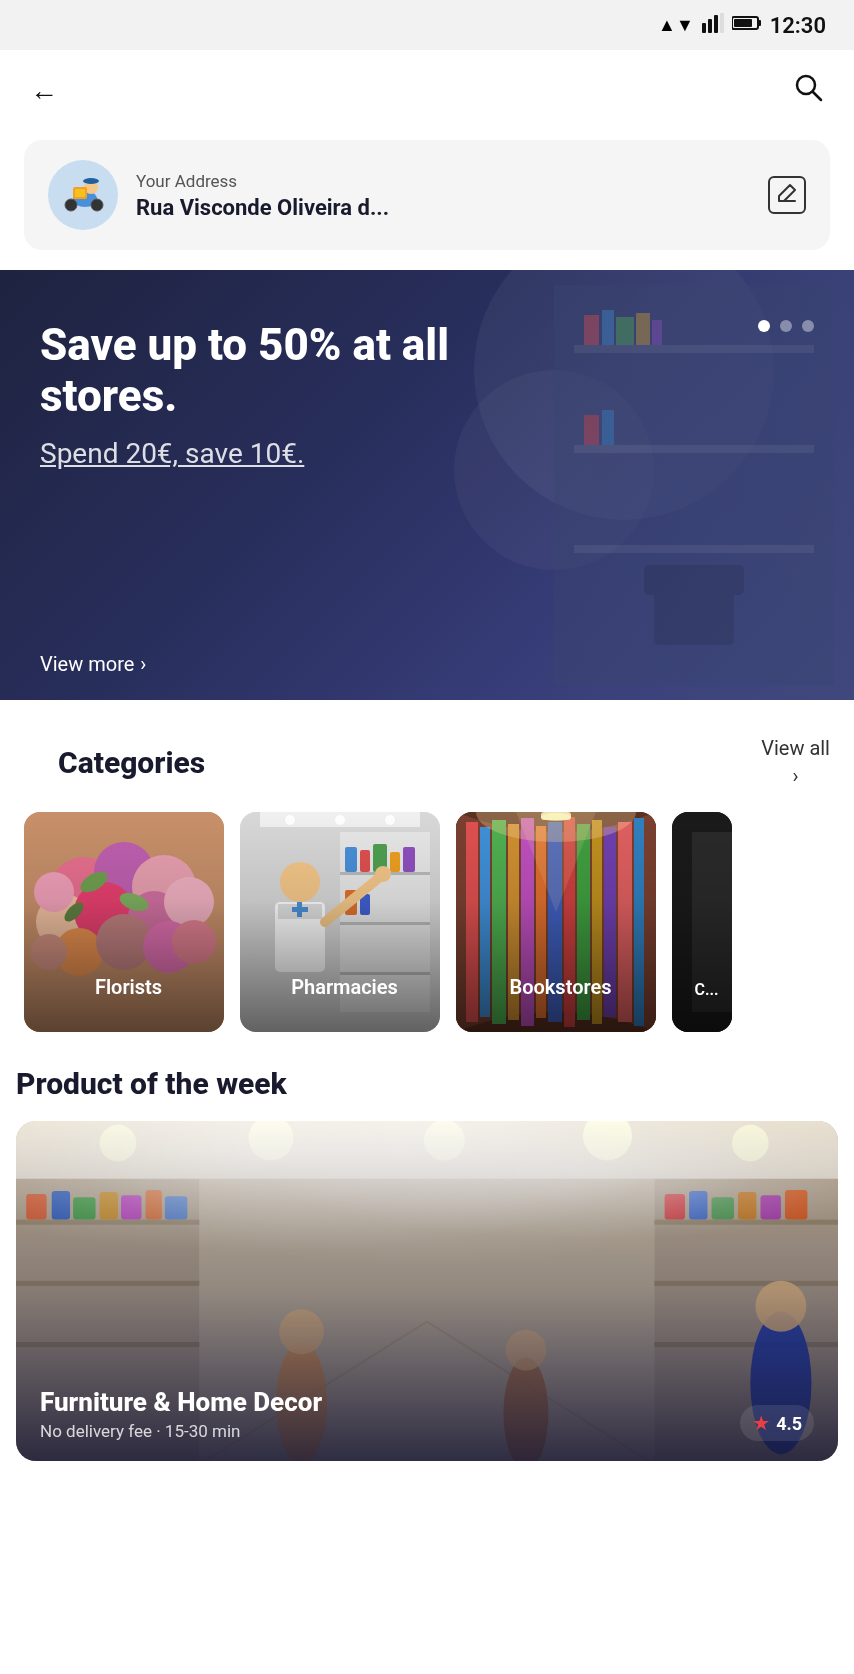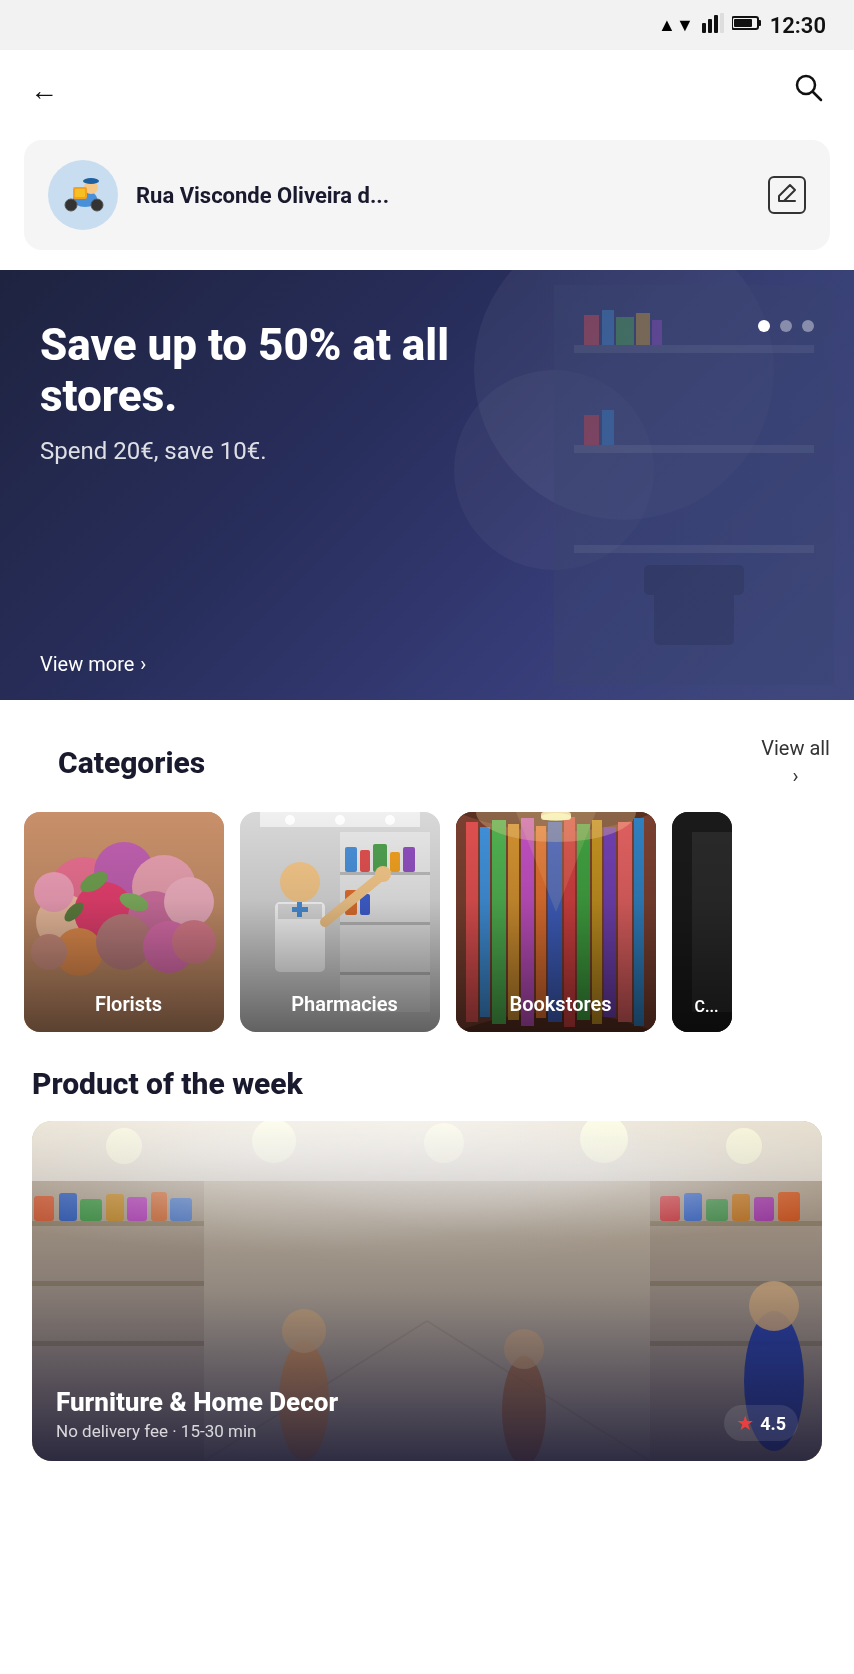--- a/index.html
+++ b/index.html
@@ -143,22 +143,23 @@
     }
     .banner-title {
       font-size: 44px;
       font-weight: 800;
       color: #fff;
       line-height: 1.15;
       margin-bottom: 16px;
       max-width: 500px;
     }
     .banner-subtitle {
-      font-size: 24px;
+      font-size: 28px;
       color: rgba(255,255,255,0.85);
+      text-decoration: underline;
     }
     .banner-dots {
       position: absolute;
       top: 50px;
       right: 40px;
       display: flex;
       gap: 10px;
       z-index: 2;
     }
     .dot {
@@ -230,33 +231,33 @@
     .cat-florists-bg {
       background: linear-gradient(135deg, #e8b4c0, #d4a0b0, #c89060, #d0a870, #a8c88a, #88b870, #c07890);
     }
     .category-overlay {
       position: absolute;
       inset: 0;
       background: linear-gradient(to top, rgba(0,0,0,0.55) 0%, rgba(0,0,0,0.1) 60%, transparent 100%);
     }
     .category-label {
       position: absolute;
-      bottom: 16px;
+      bottom: 33px;
       left: 0;
       right: 0;
       text-align: center;
       color: #fff;
       font-size: 20px;
       font-weight: 600;
       padding-left: 9px;
     }
 
     
     .product-section {
-      padding: 10px 32px 24px;
+      padding: 10px 16px 24px;
       background: #fff;
     }
     .product-title {
       font-size: 30px;
       font-weight: 800;
       color: #1a1a2e;
       margin-bottom: 20px;
     }
     .product-card {
       position: relative;
@@ -374,20 +375,21 @@
         <ellipse cx="38" cy="16" rx="8" ry="3" fill="#2060a0"></ellipse>
 
         <circle cx="18" cy="40" r="6" fill="#333" stroke="#555" stroke-width="1"></circle>
         <circle cx="44" cy="40" r="6" fill="#333" stroke="#555" stroke-width="1"></circle>
 
         <rect x="20" y="22" width="14" height="12" rx="2" fill="#f5a020"></rect>
         <rect x="22" y="24" width="10" height="8" rx="1" fill="#f5c020"></rect>
       </svg>
     </div>
     <div class="address-info">
+      <div class="address-label">Your Address</div>
       <div class="address-value">Rua Visconde Oliveira d...</div>
     </div>
     <div class="address-edit">
       <svg width="22" height="22" viewBox="0 0 22 22" fill="none">
         <path d="M3 19h16M14 3l5 5-11 11H3v-5L14 3z" stroke="#333" stroke-width="2" stroke-linecap="round" stroke-linejoin="round"></path>
       </svg>
     </div>
   </div>
 </div>
 

